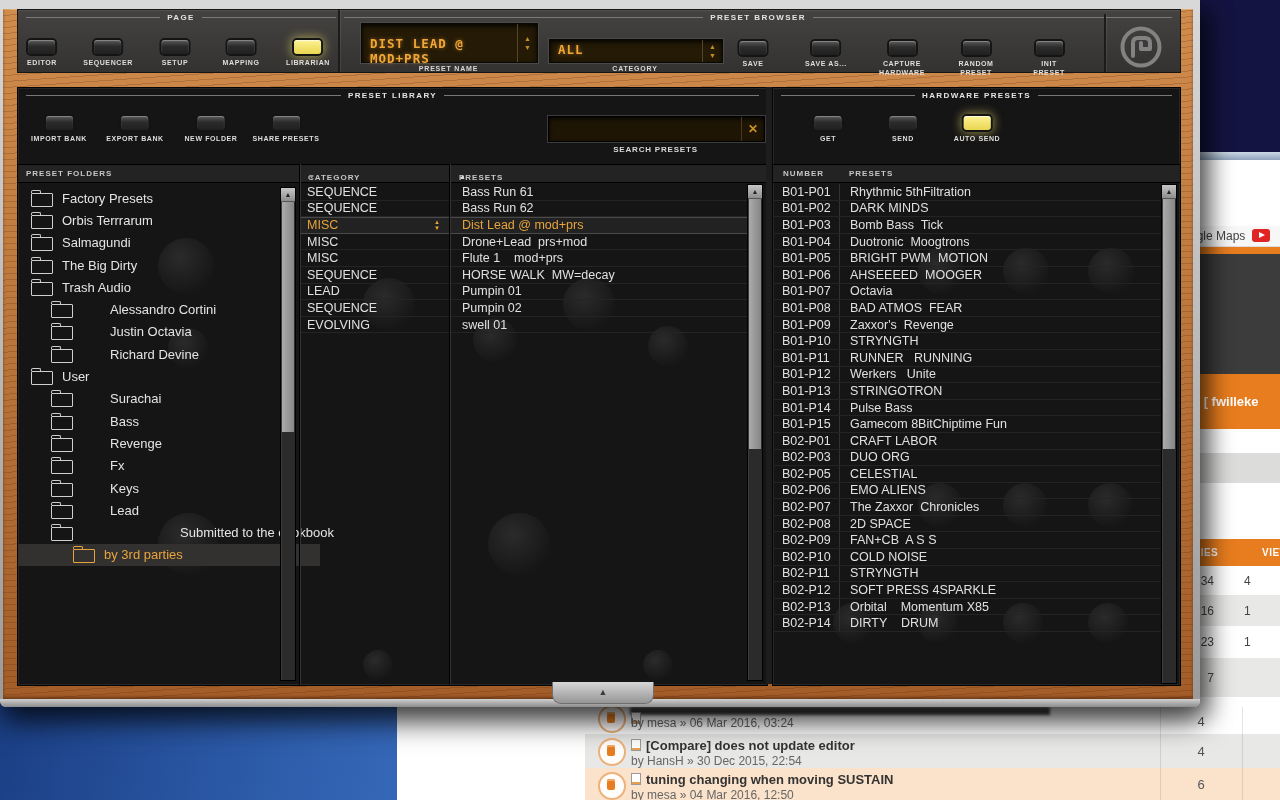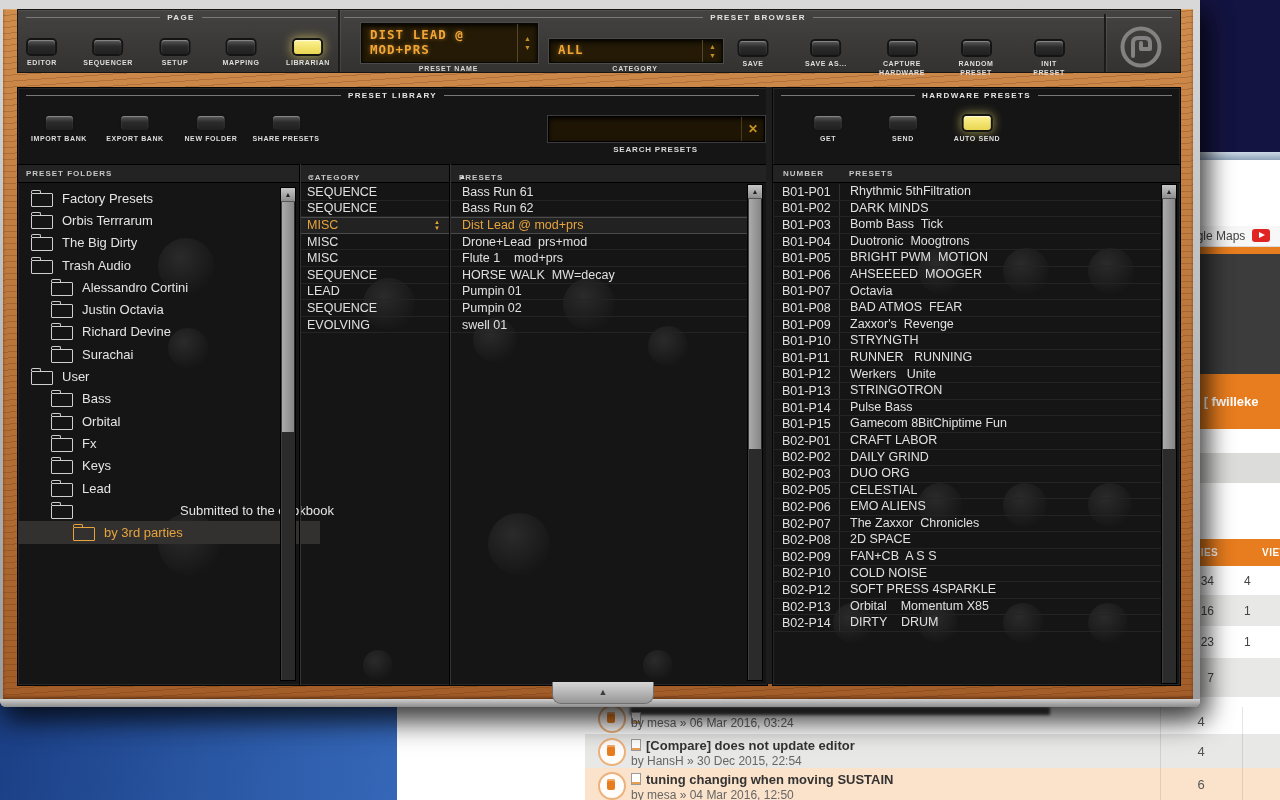--- a/index.html
+++ b/index.html
@@ -73,21 +73,21 @@
   .grp{position:absolute;transform:translateX(-50%);text-align:center;width:max-content;max-width:70px;}
   .btn{width:27px;height:14px;margin:0 auto 5px;border-radius:3px;
     background:linear-gradient(180deg,#5a5a5a,#2b2b2b 45%,#202020);
     box-shadow:0 0 0 2px #141414, inset 0 1px 1px rgba(255,255,255,.3);}
   .btn.lit{background:linear-gradient(180deg,#fdf headline292,#e9d650);
     background:linear-gradient(180deg,#fdf292,#e9d650);
     box-shadow:0 0 0 2px #141414, 0 0 10px 3px rgba(244,228,110,.55), inset 0 1px 1px rgba(255,255,255,.7);}
   .blabel{font-size:7px;font-weight:bold;color:#dedede;letter-spacing:.6px;line-height:8.5px;}
   .lcd{position:absolute;background:#241a06;border:1px solid #0a0804;
     box-shadow:0 0 0 1px #4a4a48, inset 0 2px 5px rgba(0,0,0,.9);display:flex;}
-  .lcd .txt{flex:1;padding:3px 0 0 8px;color:#f2a636;font-family:"DejaVu Sans Mono",monospace;
+  .lcd .txt{flex:1;padding:12px 0 0 8px;color:#f2a636;font-family:"DejaVu Sans Mono",monospace;
     font-weight:bold;font-size:12.5px;line-height:15px;letter-spacing:1px;
     text-shadow:0 0 4px rgba(242,166,54,.55);white-space:pre;}
   .lcd .spin{width:19px;border-left:1px solid #55452a;display:flex;flex-direction:column;
     align-items:center;justify-content:center;gap:3px;}
   .lcd .spin b{color:#c08f1f;font-size:7px;line-height:6px;}
   .ulabel{position:absolute;text-align:center;font-size:7px;font-weight:bold;color:#d8d8d8;letter-spacing:.8px;}
   #logo{position:absolute;left:1100px;top:14px;width:46px;height:46px;}
   
   .colhead{position:absolute;left:0;right:0;height:17px;background:#232323;
     border-top:1px solid #000;border-bottom:1px solid #000;}
@@ -97,40 +97,40 @@
     font-size:12.5px;z-index:2;}
   .sb{position:absolute;width:14px;background:#2b2b2b;border:1px solid #000;
     box-shadow:inset 1px 0 0 #3d3d3d;z-index:3;}
   .sb .up{height:13px;background:linear-gradient(#c6c6c6,#8e8e8e);color:#222;font-size:7px;
     text-align:center;line-height:14px;border-bottom:1px solid #555;}
   .sb .thumb{background:linear-gradient(90deg,#ababab,#868686);margin:0 1px;}
   
   #folder-list{position:absolute;left:0;top:99px;width:316px;z-index:2;}
   .frow{position:relative;height:22.3px;display:flex;align-items:center;color:#e4e4e4;font-size:13px;}
   .frow.ind0{padding-left:13px;}
-  .frow.ind1{padding-left:33px;}
+  .frow.ind1{padding-left:33px;gap:28px;}
   .frow.ind2{padding-left:55px;}
   .ficon{width:20px;height:12px;border:1px solid #cfcfcf;border-radius:1px;position:relative;flex:none;margin-top:3px;}
   .ficon::before{content:"";position:absolute;top:-4px;left:-1px;width:8px;height:2px;
     border:1px solid #cfcfcf;border-bottom:none;border-radius:2px 2px 0 0;}
   .frow .fl{margin-left:9px;white-space:nowrap;}
   .frow.sel{background:#333130;margin-right:14px;}
   .frow.sel .ficon,.frow.sel .ficon::before{border-color:#e8a43c;}
   .frow.sel .fl{color:#e8a43c;}
   
   #librows{position:absolute;left:283px;top:96px;width:446px;z-index:2;}
   .lrow{height:16.6px;display:flex;align-items:center;}
   .lrow .cat{width:149px;padding-left:6px;position:relative;box-sizing:border-box;white-space:nowrap;}
   .lrow .nm{padding-left:12px;white-space:pre;}
   .lrow .updn{display:none;position:absolute;right:10px;top:1px;color:#e8a43c;font-size:6px;line-height:6px;}
   .lrow.sel{background:rgba(255,255,255,.06);border-top:1px solid #4a4a4a;border-bottom:1px solid #4a4a4a;color:#e8a43c;}
   .lrow.sel .updn{display:block;}
   
   #hwrows{position:absolute;left:0;top:96px;width:388px;z-index:2;}
-  .hrow{height:16.6px;display:flex;}
+  .hrow{height:16.6px;display:flex;align-items:center;}
   .hrow .num{width:67px;padding-left:9px;box-sizing:border-box;border-right:1px solid #303030;
     align-self:stretch;display:flex;align-items:center;white-space:nowrap;}
   .hrow .nm{padding-left:10px;white-space:pre;}
   
   .gk{position:absolute;border-radius:50%;background:radial-gradient(circle at 40% 35%,#4e4e4e,#191919 72%);
     opacity:.38;z-index:1;}
   .gt{position:absolute;z-index:1;font-size:7px;font-weight:bold;letter-spacing:.6px;white-space:pre;}
   .gt.c-g{color:rgba(195,195,195,.15);}
   .gt.c-a{color:rgba(235,172,62,.42);font-family:"DejaVu Sans Mono",monospace;}
   .gt.bold{color:rgba(210,210,210,.18);font-weight:bold;letter-spacing:2px;}
@@ -419,53 +419,57 @@
     <div class="frow row ind0" style="border-bottom:none;">
           <i class="ficon"></i>
           <span class="fl">Factory Presets</span>
         </div>
         <div class="frow row ind0" style="border-bottom:none;">
           <i class="ficon"></i>
           <span class="fl">Orbis Terrrarum</span>
         </div>
         <div class="frow row ind0" style="border-bottom:none;">
           <i class="ficon"></i>
+          <span class="fl">Salmagundi</span>
+        </div>
+        <div class="frow row ind0" style="border-bottom:none;">
+          <i class="ficon"></i>
           <span class="fl">The Big Dirty</span>
         </div>
         <div class="frow row ind0" style="border-bottom:none;">
           <i class="ficon"></i>
           <span class="fl">Trash Audio</span>
         </div>
         <div class="frow row ind1" style="border-bottom:none;">
           <i class="ficon"></i>
           <span class="fl">Alessandro Cortini</span>
         </div>
         <div class="frow row ind1" style="border-bottom:none;">
           <i class="ficon"></i>
           <span class="fl">Justin Octavia</span>
         </div>
         <div class="frow row ind1" style="border-bottom:none;">
           <i class="ficon"></i>
           <span class="fl">Richard Devine</span>
         </div>
+        <div class="frow row ind0" style="border-bottom:none;">
+          <i class="ficon"></i>
+          <span class="fl">User</span>
+        </div>
         <div class="frow row ind1" style="border-bottom:none;">
           <i class="ficon"></i>
           <span class="fl">Surachai</span>
         </div>
-        <div class="frow row ind0" style="border-bottom:none;">
-          <i class="ficon"></i>
-          <span class="fl">User</span>
-        </div>
         <div class="frow row ind1" style="border-bottom:none;">
           <i class="ficon"></i>
           <span class="fl">Bass</span>
         </div>
         <div class="frow row ind1" style="border-bottom:none;">
           <i class="ficon"></i>
-          <span class="fl">Orbital</span>
+          <span class="fl">Revenge</span>
         </div>
         <div class="frow row ind1" style="border-bottom:none;">
           <i class="ficon"></i>
           <span class="fl">Fx</span>
         </div>
         <div class="frow row ind1" style="border-bottom:none;">
           <i class="ficon"></i>
           <span class="fl">Keys</span>
         </div>
         <div class="frow row ind1" style="border-bottom:none;">
@@ -659,24 +663,20 @@
         </div>
         <div class="hrow row">
           <span class="num">B01-P15</span>
           <span class="nm">Gamecom 8BitChiptime Fun</span>
         </div>
         <div class="hrow row">
           <span class="num">B02-P01</span>
           <span class="nm">CRAFT LABOR</span>
         </div>
         <div class="hrow row">
-          <span class="num">B02-P02</span>
-          <span class="nm">DAILY GRIND</span>
-        </div>
-        <div class="hrow row">
           <span class="num">B02-P03</span>
           <span class="nm">DUO ORG</span>
         </div>
         <div class="hrow row">
           <span class="num">B02-P05</span>
           <span class="nm">CELESTIAL</span>
         </div>
         <div class="hrow row">
           <span class="num">B02-P06</span>
           <span class="nm">EMO ALIENS</span>
@@ -689,20 +689,24 @@
           <span class="num">B02-P08</span>
           <span class="nm">2D SPACE</span>
         </div>
         <div class="hrow row">
           <span class="num">B02-P09</span>
           <span class="nm">FAN+CB  A S S</span>
         </div>
         <div class="hrow row">
           <span class="num">B02-P10</span>
           <span class="nm">COLD NOISE</span>
+        </div>
+        <div class="hrow row">
+          <span class="num">B02-P11</span>
+          <span class="nm">STRYNGTH</span>
         </div>
         <div class="hrow row">
           <span class="num">B02-P12</span>
           <span class="nm">SOFT PRESS 4SPARKLE</span>
         </div>
         <div class="hrow row">
           <span class="num">B02-P13</span>
           <span class="nm">Orbital    Momentum X85</span>
         </div>
         <div class="hrow row">

